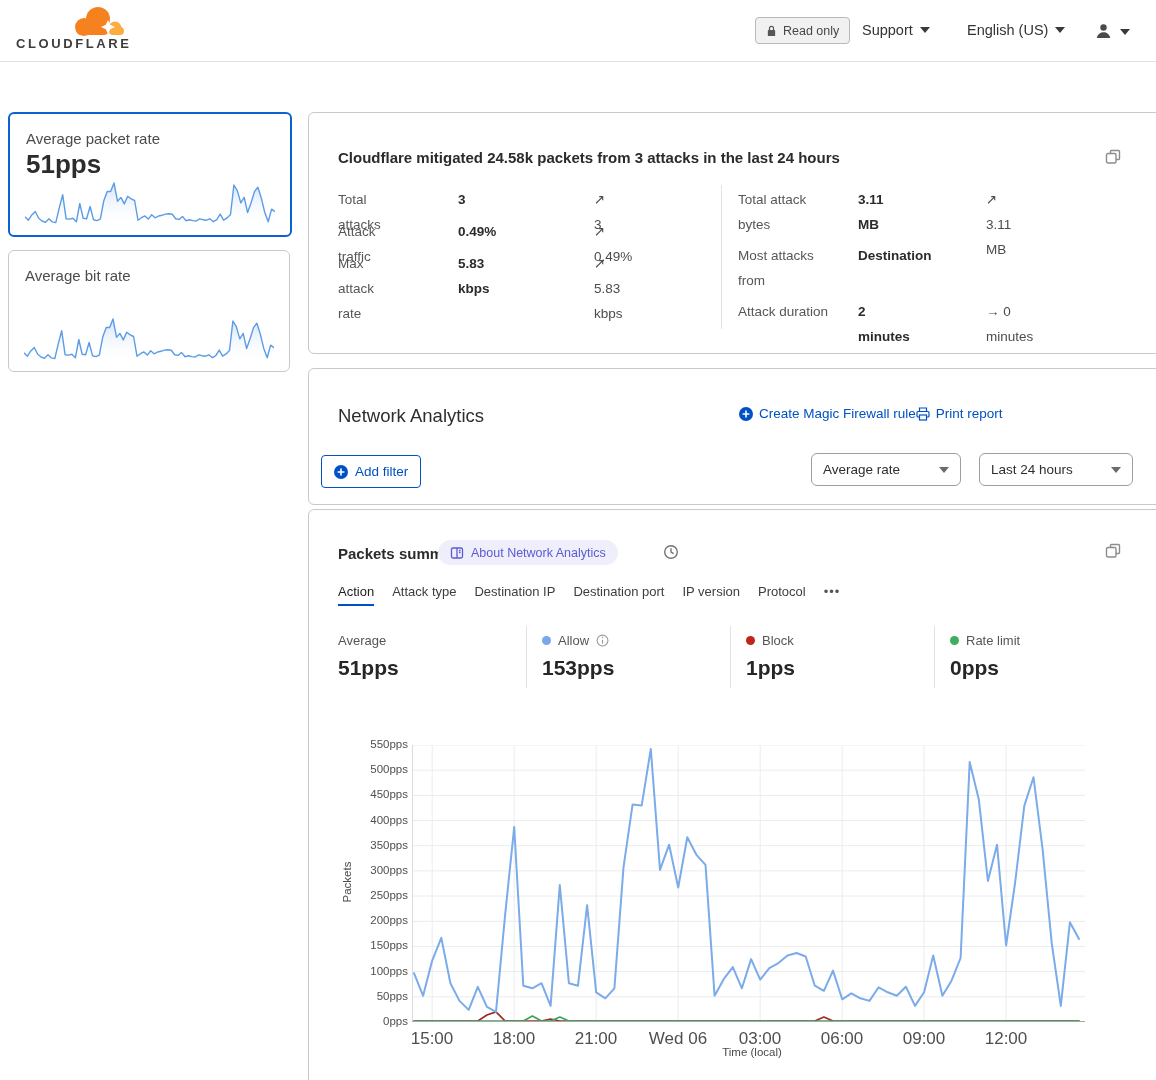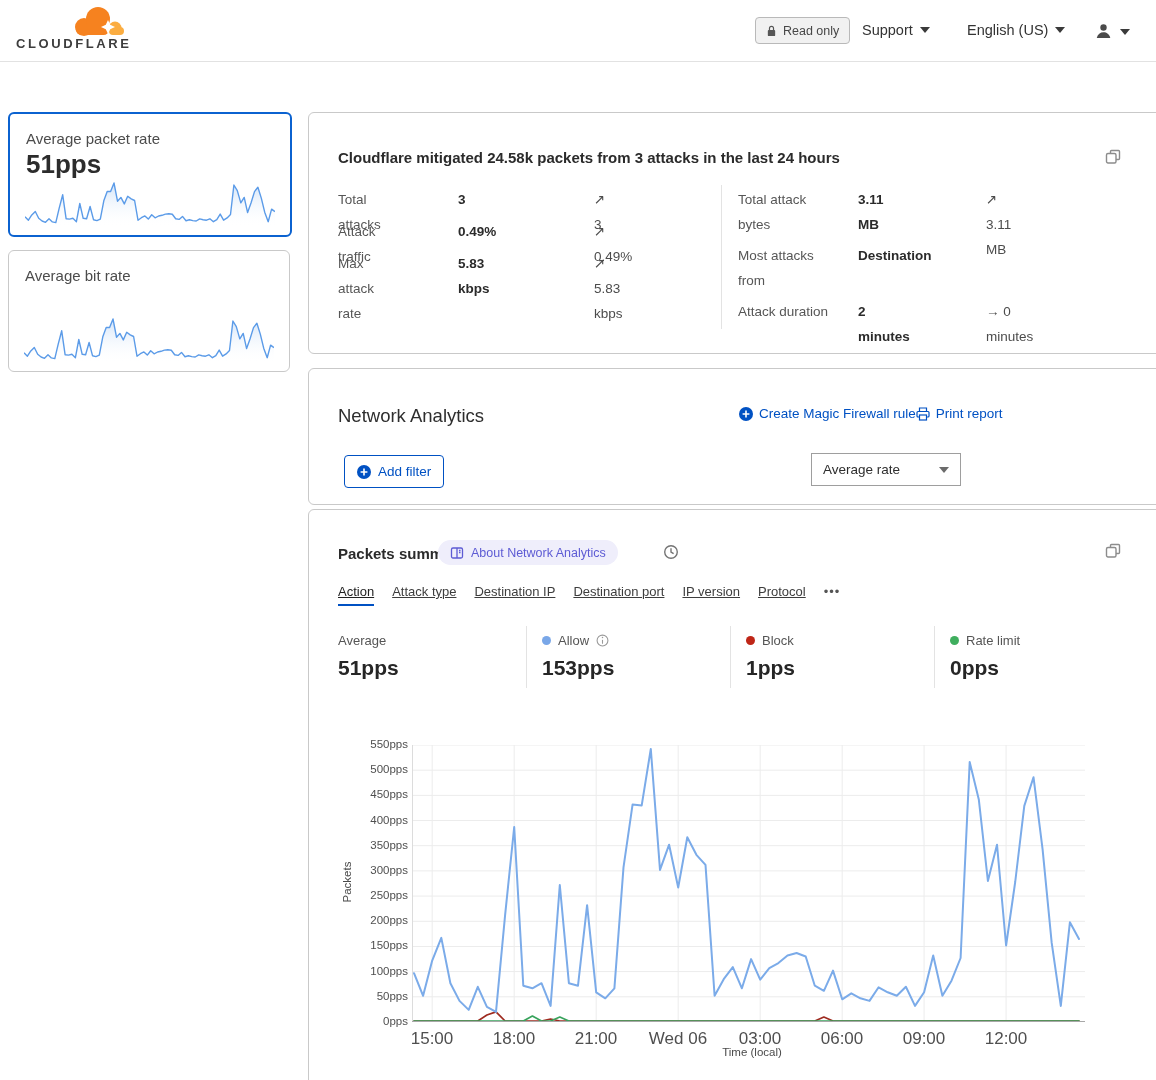--- a/index.html
+++ b/index.html
@@ -30,27 +30,27 @@
   .stat-label{font-size:13.5px;color:#565656;line-height:25px;}
   .stat-value{font-size:13.5px;font-weight:bold;color:#2b2b2b;line-height:25px;}
   .stat-trend{font-size:13.5px;color:#4c4c4c;line-height:25px;}
   .vdiv{width:1px;background:#e3e3e3;}
 
   .na-title{font-size:18.5px;color:#2e2e2e;font-weight:500;}
   .blue-link{display:flex;align-items:center;gap:6px;color:#0051c3;font-size:13.5px;cursor:pointer;}
   .btn-outline{display:flex;align-items:center;gap:7px;height:31px;padding:0 12px;border:1px solid #0051c3;
       border-radius:4px;color:#0051c3;font-size:13.5px;background:#fff;cursor:pointer;}
   .select{display:flex;align-items:center;justify-content:space-between;height:33px;padding:0 11px;
-      border:1px solid #9e9e9e;border-radius:0;font-size:13.5px;color:#2e2e2e;background:#fff;cursor:pointer;box-sizing:border-box;}
+      border:1px solid #9e9e9e;border-radius:6px;font-size:13.5px;color:#2e2e2e;background:#fff;cursor:pointer;box-sizing:border-box;}
 
   .ps-title{font-size:15px;font-weight:bold;color:#2b2b2b;}
   .about-pill{display:flex;align-items:center;gap:7px;height:25px;padding:0 12px;border-radius:13px;
       background:#efeefb;color:#5d5bd4;font-size:12.5px;cursor:pointer;}
   .tabs{display:flex;gap:18px;font-size:13px;color:#3d3d3d;}
-  .tab{cursor:pointer;border-bottom:2px solid transparent;text-decoration:underline;}
+  .tab{cursor:pointer;border-bottom:2px solid transparent;}
   .tab.active{border-bottom:2px solid #0051c3;color:#222;}
   .tab-more{letter-spacing:1px;color:#555;cursor:pointer;padding-bottom:7px;}
 
   .kpi-label{display:flex;align-items:center;gap:7px;font-size:13px;color:#555;}
   .kpi-value{font-size:21px;font-weight:600;color:#262626;margin-top:8px;}
   .dot{width:9px;height:9px;border-radius:50%;display:inline-block;}
 
   .ytick{position:absolute;left:330px;width:78px;text-align:right;font-size:11.5px;color:#4f4f4f;}
   .xtick{position:absolute;top:1029px;transform:translateX(-50%);font-size:17px;color:#4f4f4f;}
   .axis-label{font-size:11.5px;color:#4a4a4a;}
@@ -190,30 +190,34 @@
       <div class="blue-link">
         <svg width="14" height="14" viewBox="0 0 14 14" fill="none" stroke="#0051c3" stroke-width="1.2">
           <path d="M3.5 4.5V1h7v3.5"></path>
           <rect x="1" y="4.5" width="12" height="5.5" rx="1"></rect>
           <rect x="3.5" y="8" width="7" height="5" fill="#fff"></rect>
         </svg>
         <span>Print report</span>
       </div>
     </div>
 
-    <div class="abs btn-outline" style="left:35px;top:86px">
+    <div class="abs btn-outline" style="left:12px;top:86px">
       <svg width="14" height="14" viewBox="0 0 14 14">
         <circle cx="7" cy="7" r="7" fill="#0051c3"></circle>
         <path d="M7 3.6v6.8M3.6 7h6.8" stroke="#fff" stroke-width="1.6"></path>
       </svg>
       <span>Add filter</span>
     </div>
 
     <div class="abs select" style="left:502px;top:84px;width:150px">
       <span>Average rate</span>
+      <span class="caret" style="border-top-color:#6b6b6b"></span>
+    </div>
+    <div class="abs select" style="left:670px;top:84px;width:154px">
+      <span>Last 24 hours</span>
       <span class="caret" style="border-top-color:#6b6b6b"></span>
     </div>
   </div>
 
   <div class="abs card" style="left:308px;top:509px;width:860px;height:600px">
     <div class="abs ps-title" style="left:29px;top:35px">Packets summary</div>
 
     <div class="abs about-pill" style="left:129px;top:30px">
       <svg width="14" height="14" viewBox="0 0 14 14" fill="none" stroke="#5d5bd4" stroke-width="1.3">
         <rect x="1.5" y="2" width="11" height="10" rx="1.5"></rect>

